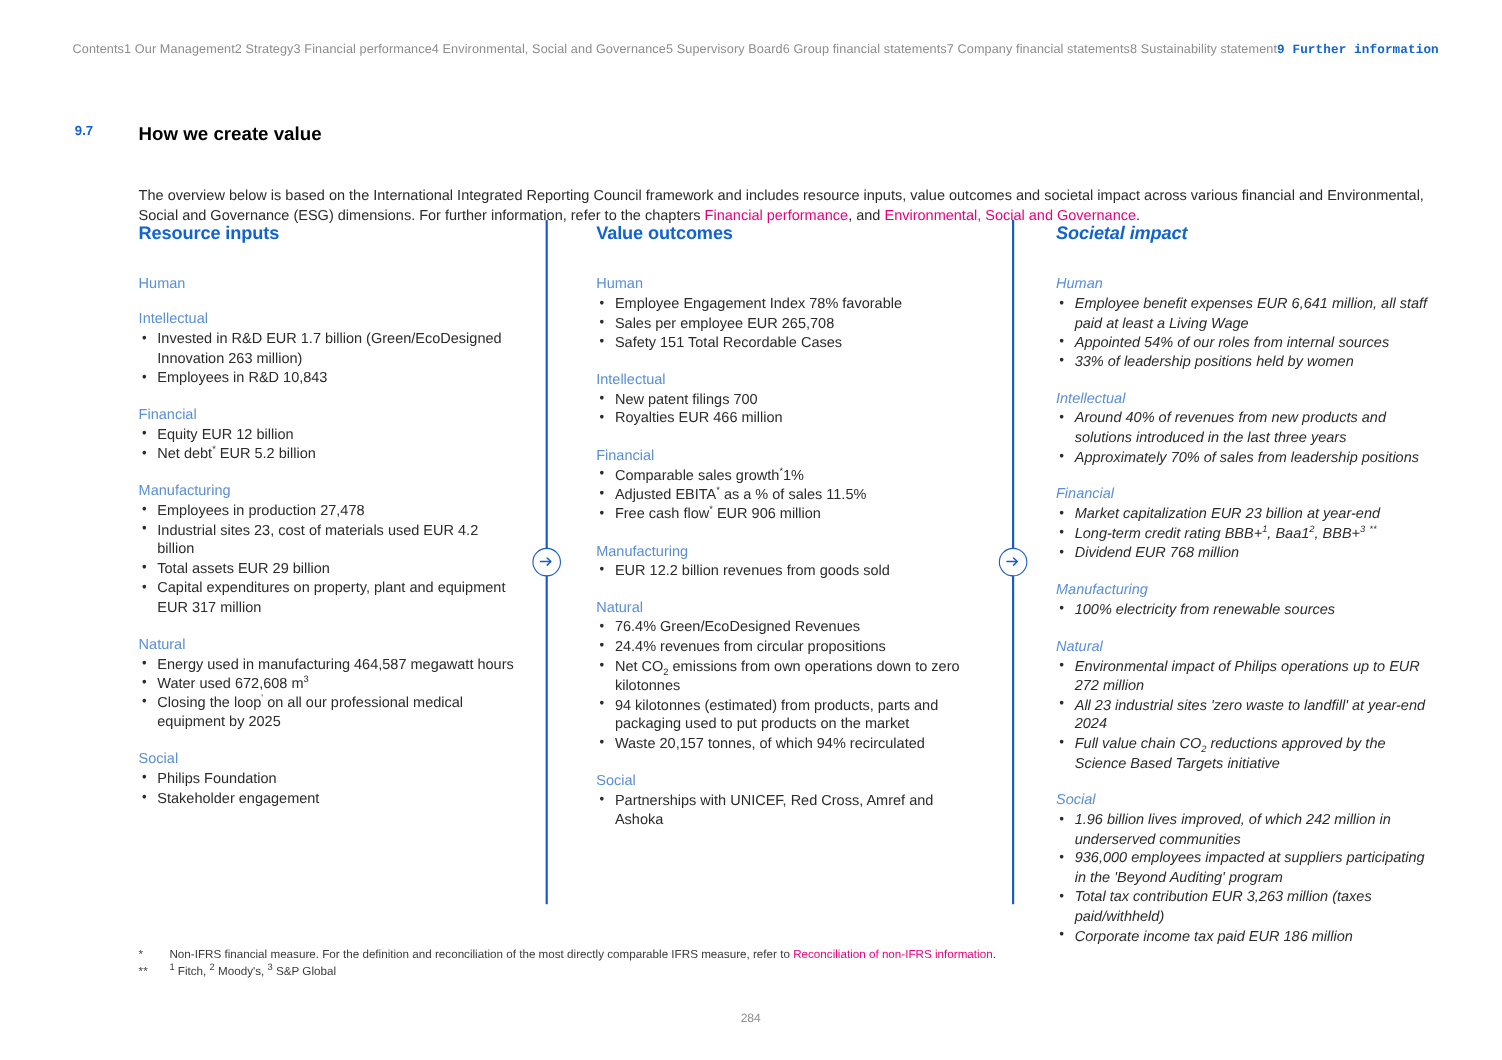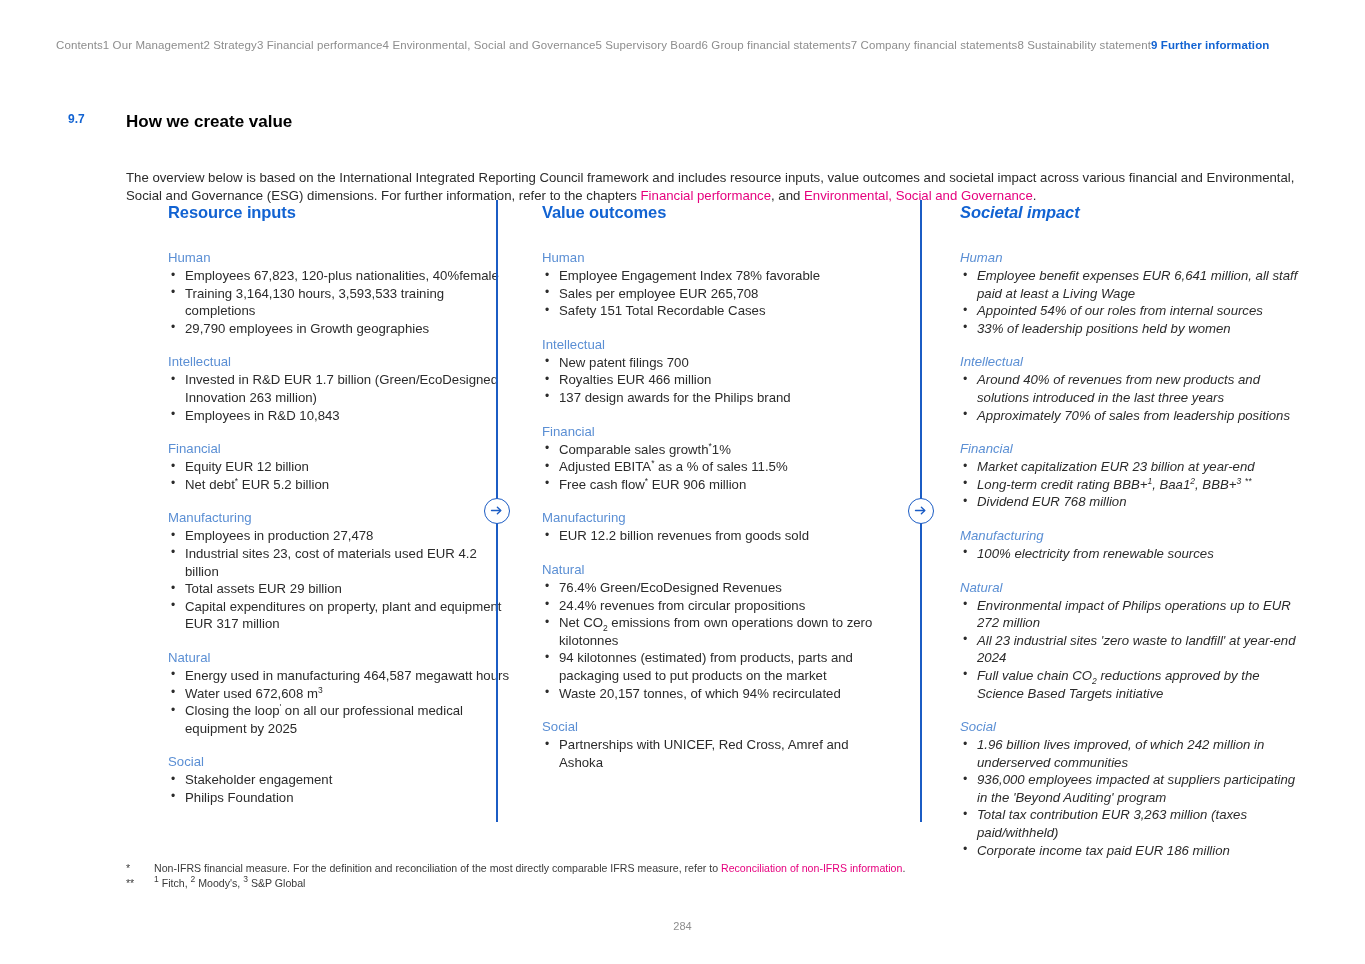--- a/index.html
+++ b/index.html
@@ -12,33 +12,33 @@
     height: 964px;
     position: relative;
     font-family: "Liberation Sans", sans-serif;
     color: #2b2b2b;
     overflow: hidden;
   }
 
   
   #topnav {
     position: absolute;
-    left: 56px;
+    left: 83px;
     top: 36px;
     width: 1225px;
     height: 18px;
     display: flex;
     align-items: center;
-    justify-content: flex-start;
+    justify-content: flex-end;
     font-size: 11.5px;
     color: #8d8d8d;
     white-space: nowrap;
   }
   #topnav .navitem { letter-spacing: .1px; }
-  #topnav .navitem.active { color: #1263d2; font-weight: bold; }
+  #topnav .navitem.active { color: #1263d2; font-weight: bold; font-family: Liberation Mono, monospace; }
 
   
   #sec-num {
     position: absolute;
     left: 68px; top: 112px;
     font-size: 12px; font-weight: bold;
     color: #1263d2;
   }
   #sec-title {
     position: absolute;
@@ -55,21 +55,21 @@
     color: #2b2b2b;
     margin-top: 48px;
   }
   .link-pink { color: #e6007e; }
 
   
   .column {
     position: absolute;
     top: 203px;
   }
-  #col-resource { left: 126px; width: 345px; margin-left: 42px; }
+  #col-resource { left: 126px; width: 345px; }
   #col-value    { left: 542px; width: 350px; }
   #col-societal { left: 960px; width: 340px; font-style: italic; }
 
   .col-title {
     font-size: 16.5px;
     font-weight: bold;
     color: #1263d2;
     margin: 0 0 28px 0;
     letter-spacing: -0.1px;
   }
@@ -166,25 +166,20 @@
   </div>
 
 <div id="sec-num">9.7</div>
 <div id="sec-title">How we create value</div>
 <div id="sec-intro"><span>The overview below is based on the International Integrated Reporting Council framework and includes resource inputs, value outcomes and societal impact across various financial and Environmental, Social and Governance (ESG) dimensions. For further information, refer to the chapters </span><a href="#" class="link-pink" style="text-decoration: none;">Financial performance</a><span>, and </span><a href="#" class="link-pink" style="text-decoration: none;">Environmental, Social and Governance</a><span>.</span></div>
 
 <div class="column" id="col-resource">
     <div class="col-title">Resource inputs</div>
     <div class="cat">
       <div class="cat-name">Human</div>
-      <ul class="bullets">
-        <li>Employees 67,823, 120-plus nationalities, 40%female</li>
-        <li>Training 3,164,130 hours, 3,593,533 training completions</li>
-        <li>29,790 employees in Growth geographies</li>
-      </ul>
     </div>
     <div class="cat">
       <div class="cat-name">Intellectual</div>
       <ul class="bullets">
         <li>Invested in R&amp;D EUR 1.7 billion (Green/EcoDesigned Innovation 263 million)</li>
         <li>Employees in R&amp;D 10,843</li>
       </ul>
     </div>
     <div class="cat">
       <div class="cat-name">Financial</div>
@@ -206,41 +201,40 @@
       <div class="cat-name">Natural</div>
       <ul class="bullets">
         <li>Energy used in manufacturing 464,587 megawatt hours</li>
         <li>Water used 672,608 m<sup>3</sup></li>
         <li>Closing the loop<sup>'</sup> on all our professional medical equipment by 2025</li>
       </ul>
     </div>
     <div class="cat">
       <div class="cat-name">Social</div>
       <ul class="bullets">
+        <li>Philips Foundation</li>
         <li>Stakeholder engagement</li>
-        <li>Philips Foundation</li>
       </ul>
     </div>
   </div>
 <div class="column" id="col-value">
     <div class="col-title">Value outcomes</div>
     <div class="cat">
       <div class="cat-name">Human</div>
       <ul class="bullets">
         <li>Employee Engagement Index 78% favorable</li>
         <li>Sales per employee EUR 265,708</li>
         <li>Safety 151 Total Recordable Cases</li>
       </ul>
     </div>
     <div class="cat">
       <div class="cat-name">Intellectual</div>
       <ul class="bullets">
         <li>New patent filings 700</li>
         <li>Royalties EUR 466 million</li>
-        <li>137 design awards for the Philips brand</li>
       </ul>
     </div>
     <div class="cat">
       <div class="cat-name">Financial</div>
       <ul class="bullets">
         <li>Comparable sales growth<sup>*</sup>1%</li>
         <li>Adjusted EBITA<sup>*</sup> as a % of sales 11.5%</li>
         <li>Free cash flow<sup>*</sup> EUR 906 million</li>
       </ul>
     </div>

